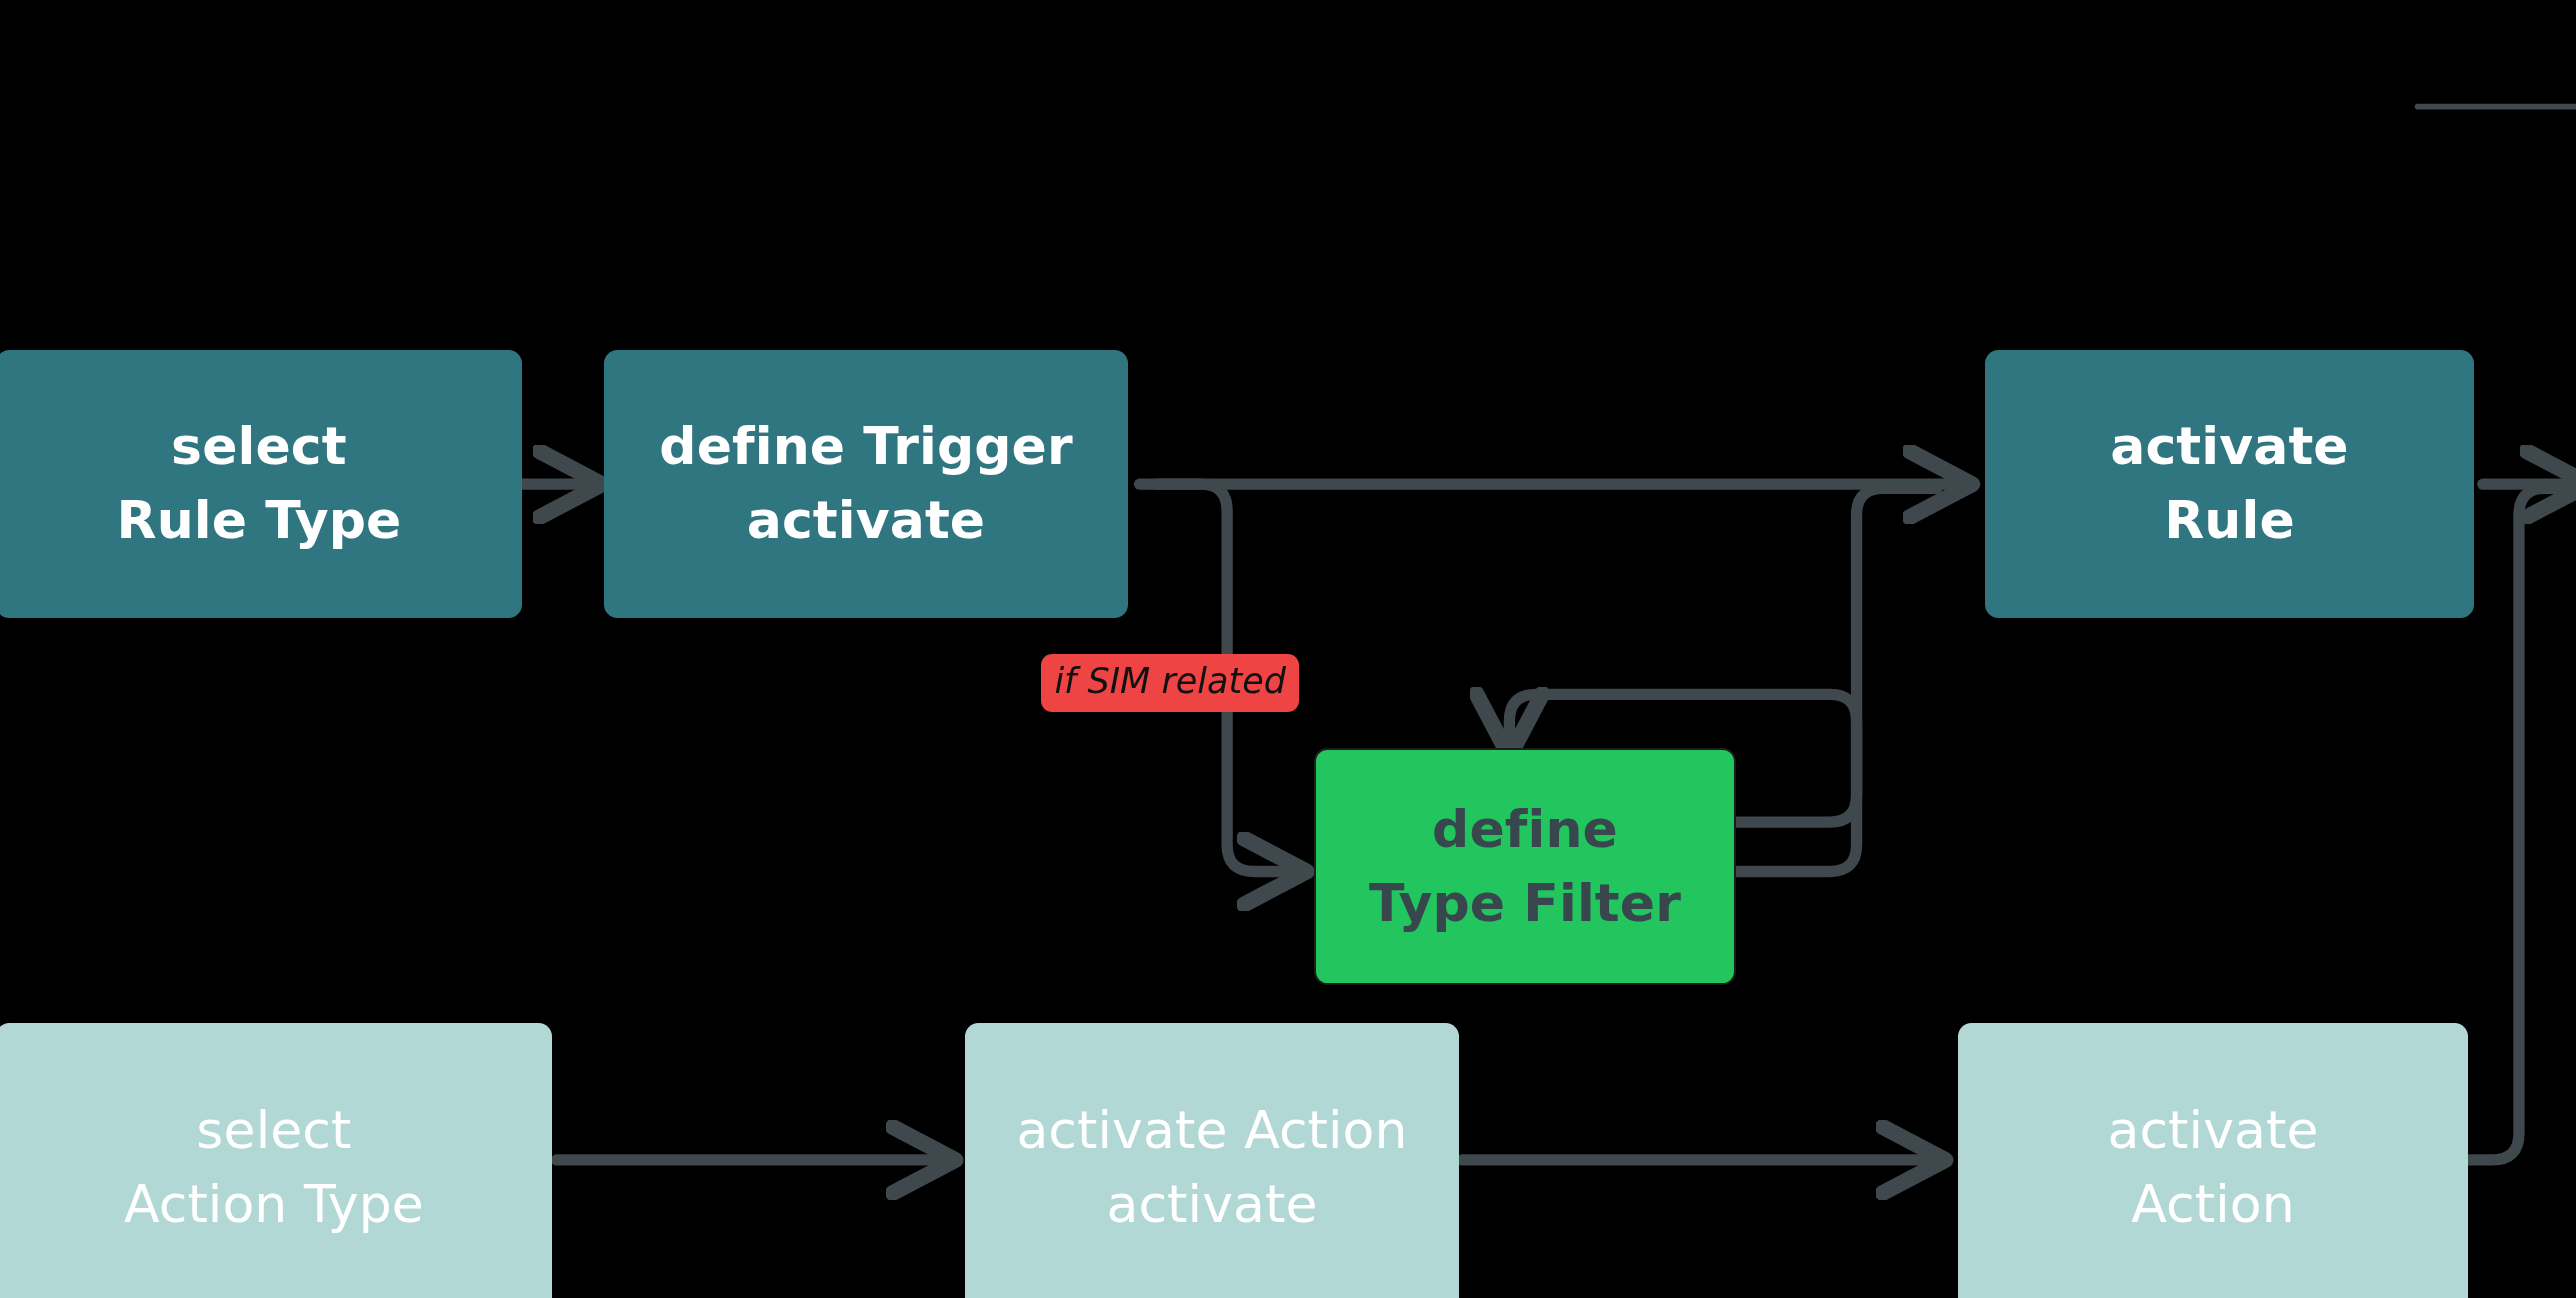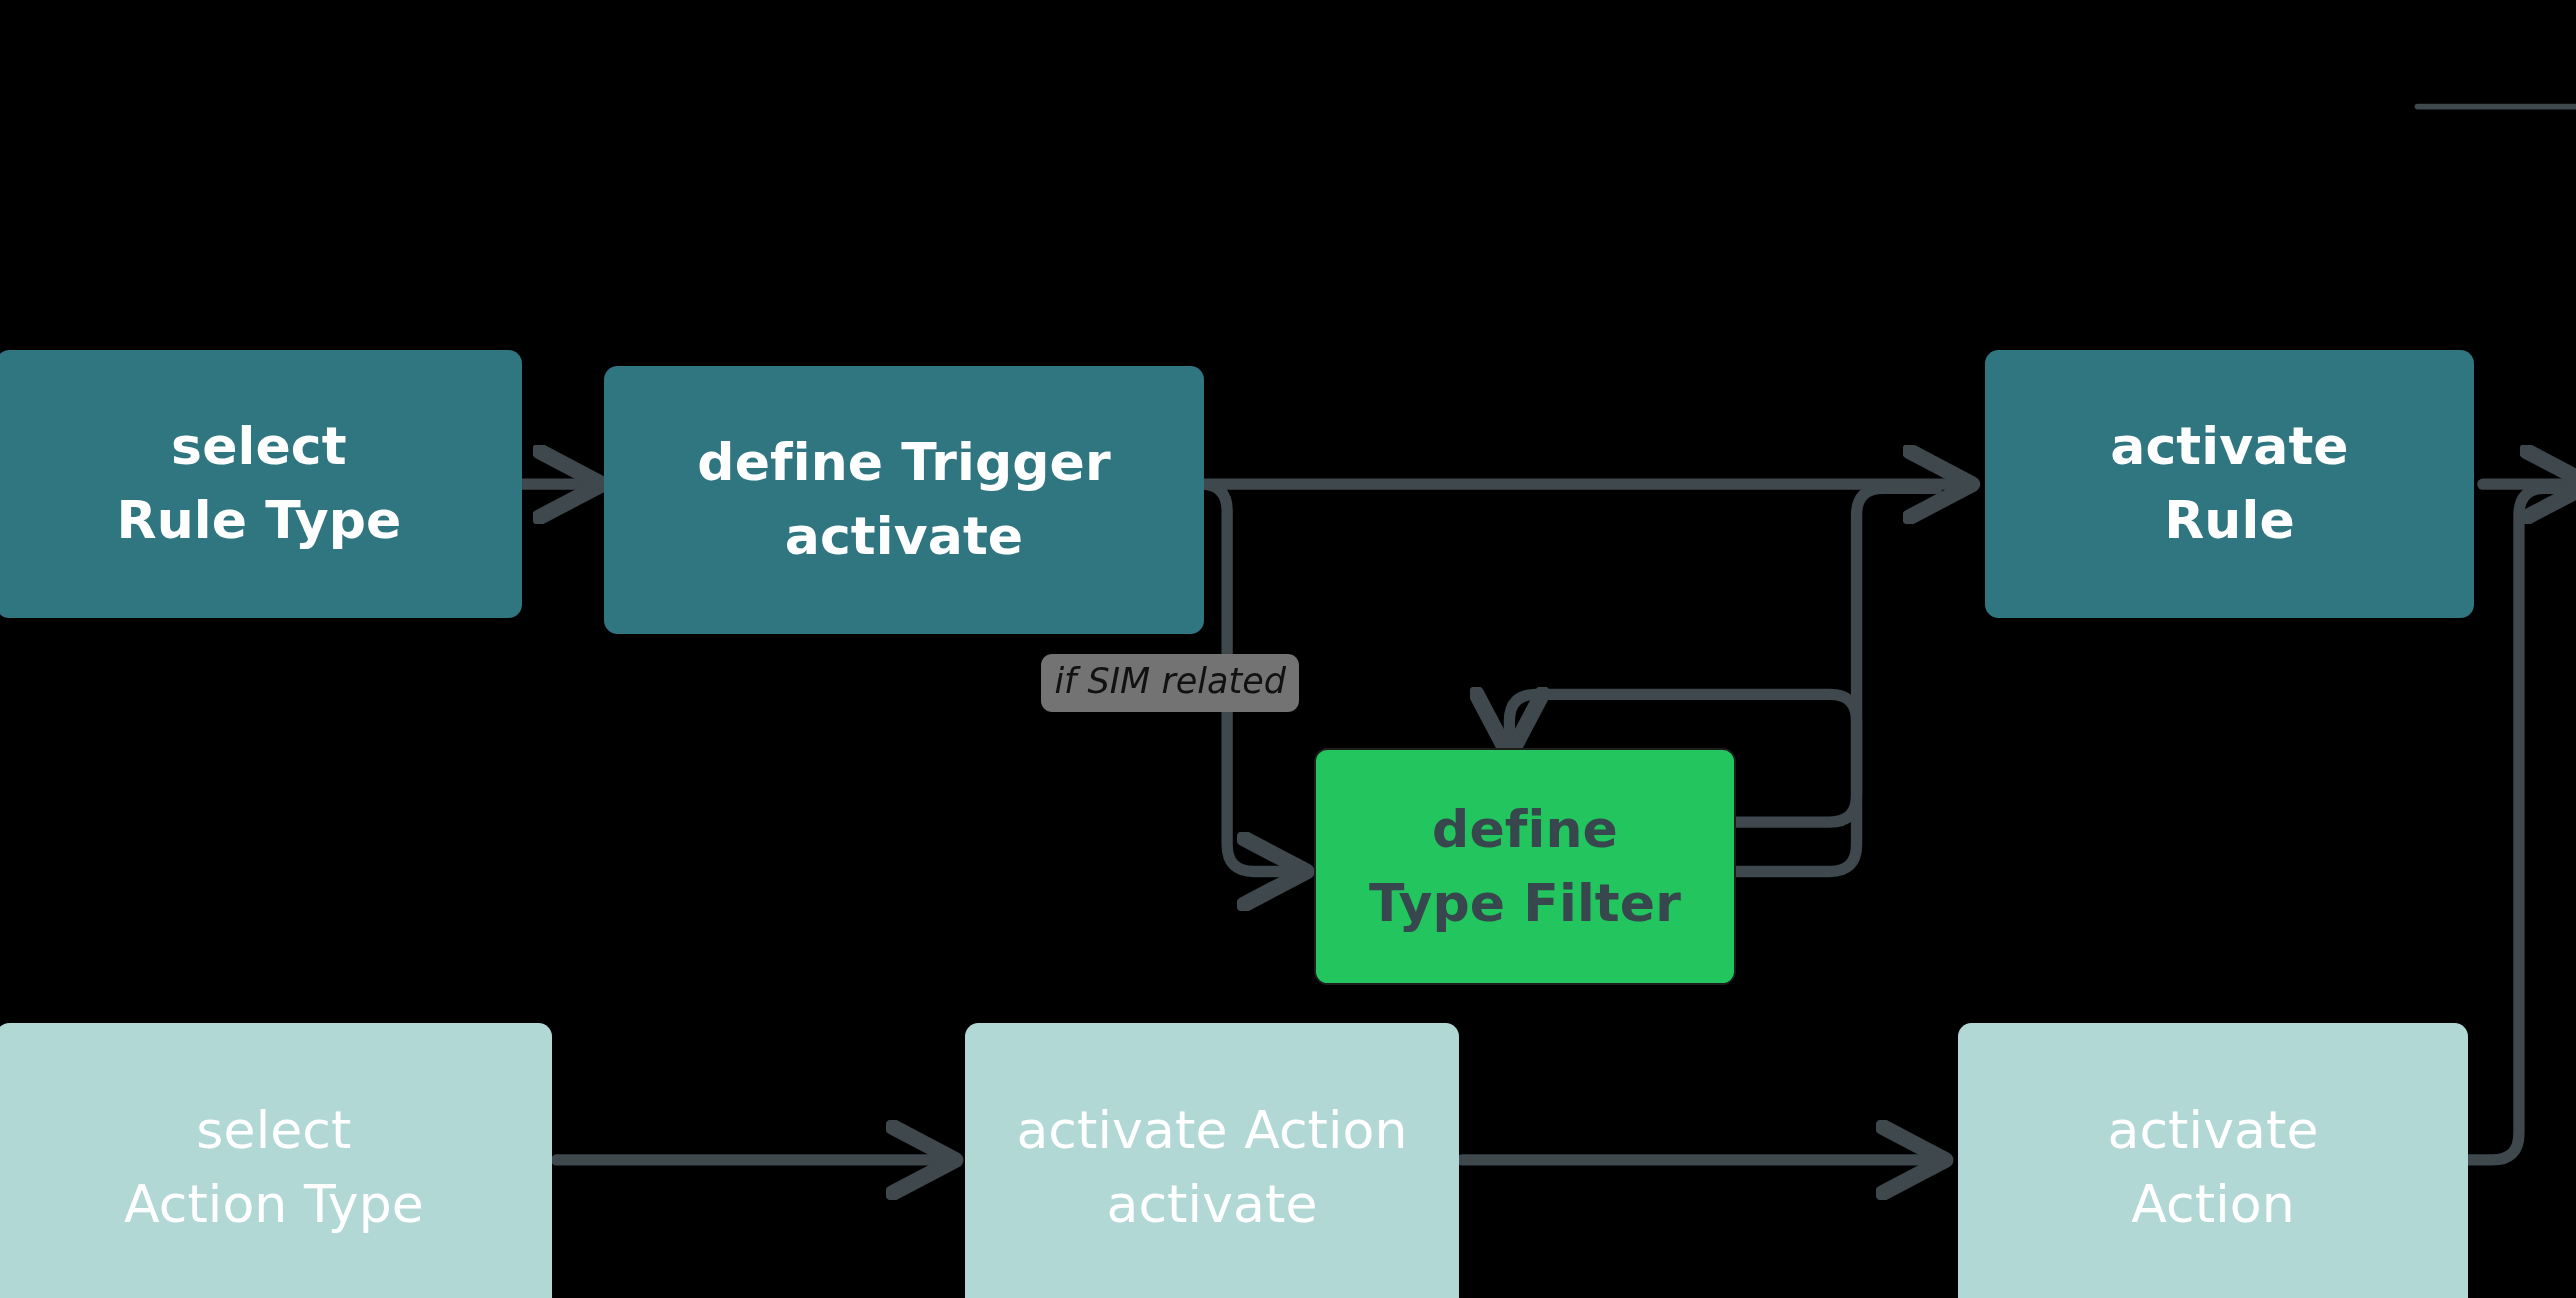--- a/index.html
+++ b/index.html
@@ -55,21 +55,21 @@
   
   .node.outline {
     background: #22c55e;
     color: #37474d;
     font-size: 52px;
     border: 2.6px solid #1d1d1d;
   }
 
   .edge-label {
     position: absolute;
-    background: #737373;
+    background: #ef4444;
     color: #111111;
     font-style: italic;
     font-weight: 400;
     font-size: 35px;
     line-height: 1;
     padding: 10.3px 13.4px 12.4px 13.4px;
     border-radius: 11.3px;
     white-space: nowrap;
     z-index: 4;
   }
@@ -116,21 +116,21 @@
     <path d="M 6205 0 L 6205 2520" fill="none" stroke="#3e484d" stroke-width="18" stroke-dasharray="56 26" stroke-linecap="butt"></path>
 
     <polygon points="6205,88 6322,207 6205,326 6088,207" fill="#1c2d41"></polygon>
   </svg>
 
   <div class="node primary" style="left:-4.1px; top:350px; width:526px; height:268px;">
     <span class="ln">select</span>
     <span class="ln">Rule Type</span>
   </div>
 
-  <div class="node primary" style="left:604px; top:366px; width:600px; height:268px;">
+  <div class="node primary" style="left:604px; top:350px; width:524px; height:268px;">
     <span class="ln">define Trigger</span>
     <span class="ln">activate</span>
   </div>
 
   <div class="node outline" style="left:1314px; top:748px; width:422px; height:237px;">
     <span class="ln">define</span>
     <span class="ln">Type Filter</span>
   </div>
 
   <div class="node primary" style="left:1985px; top:350px; width:489px; height:268px;">

